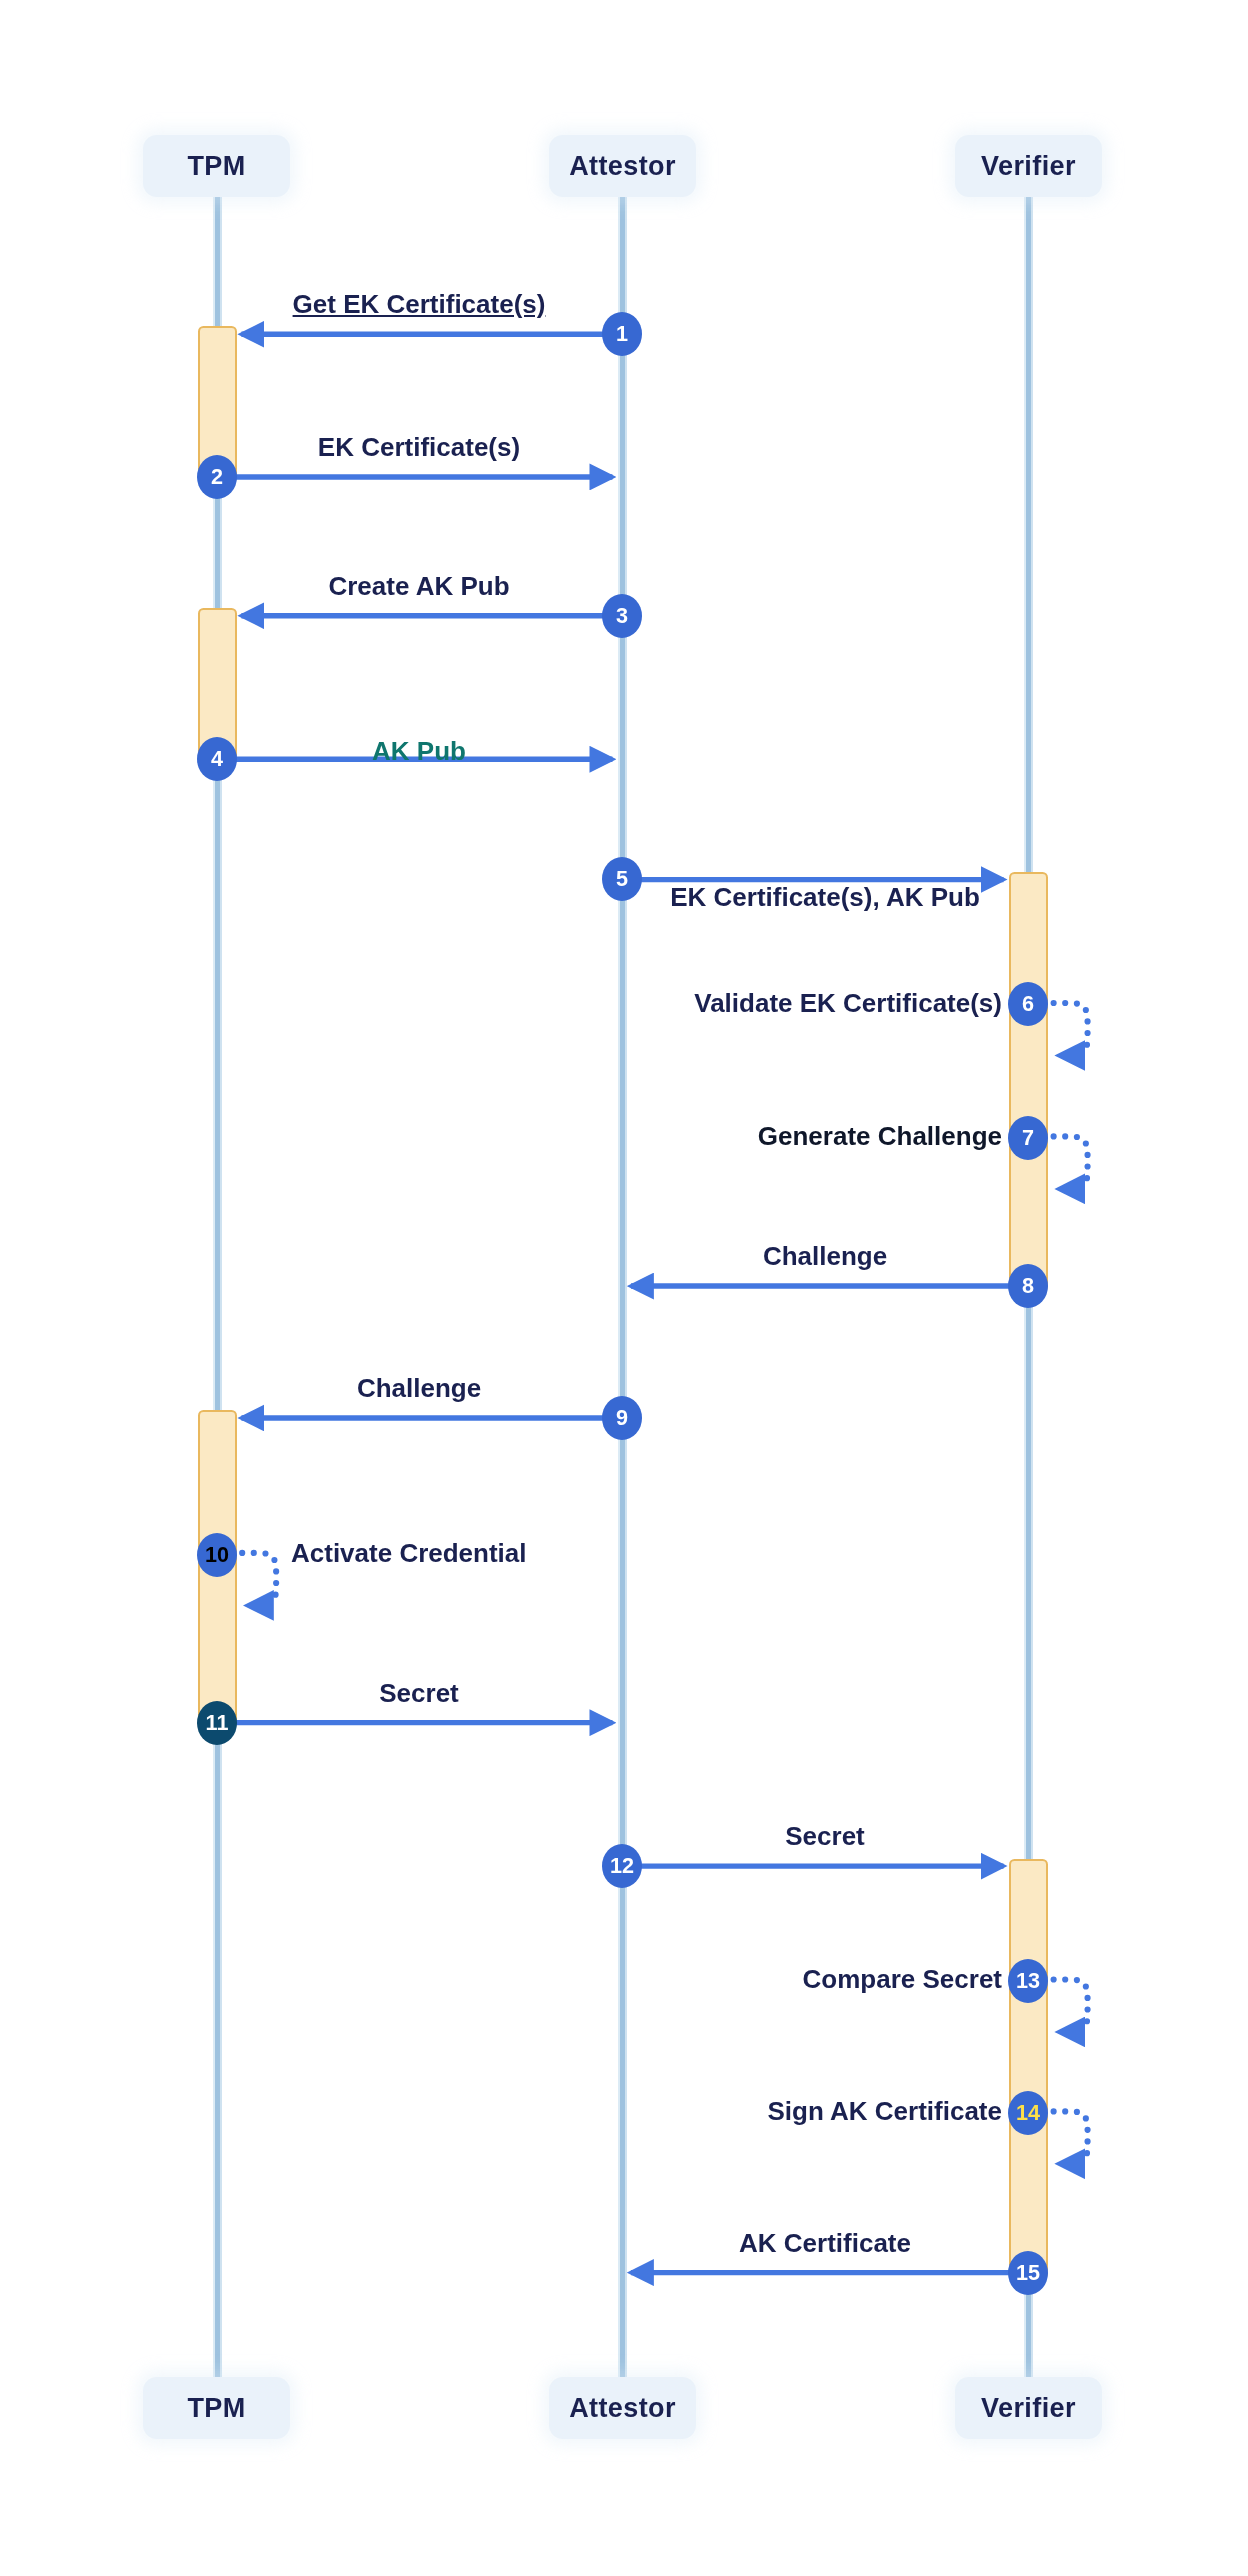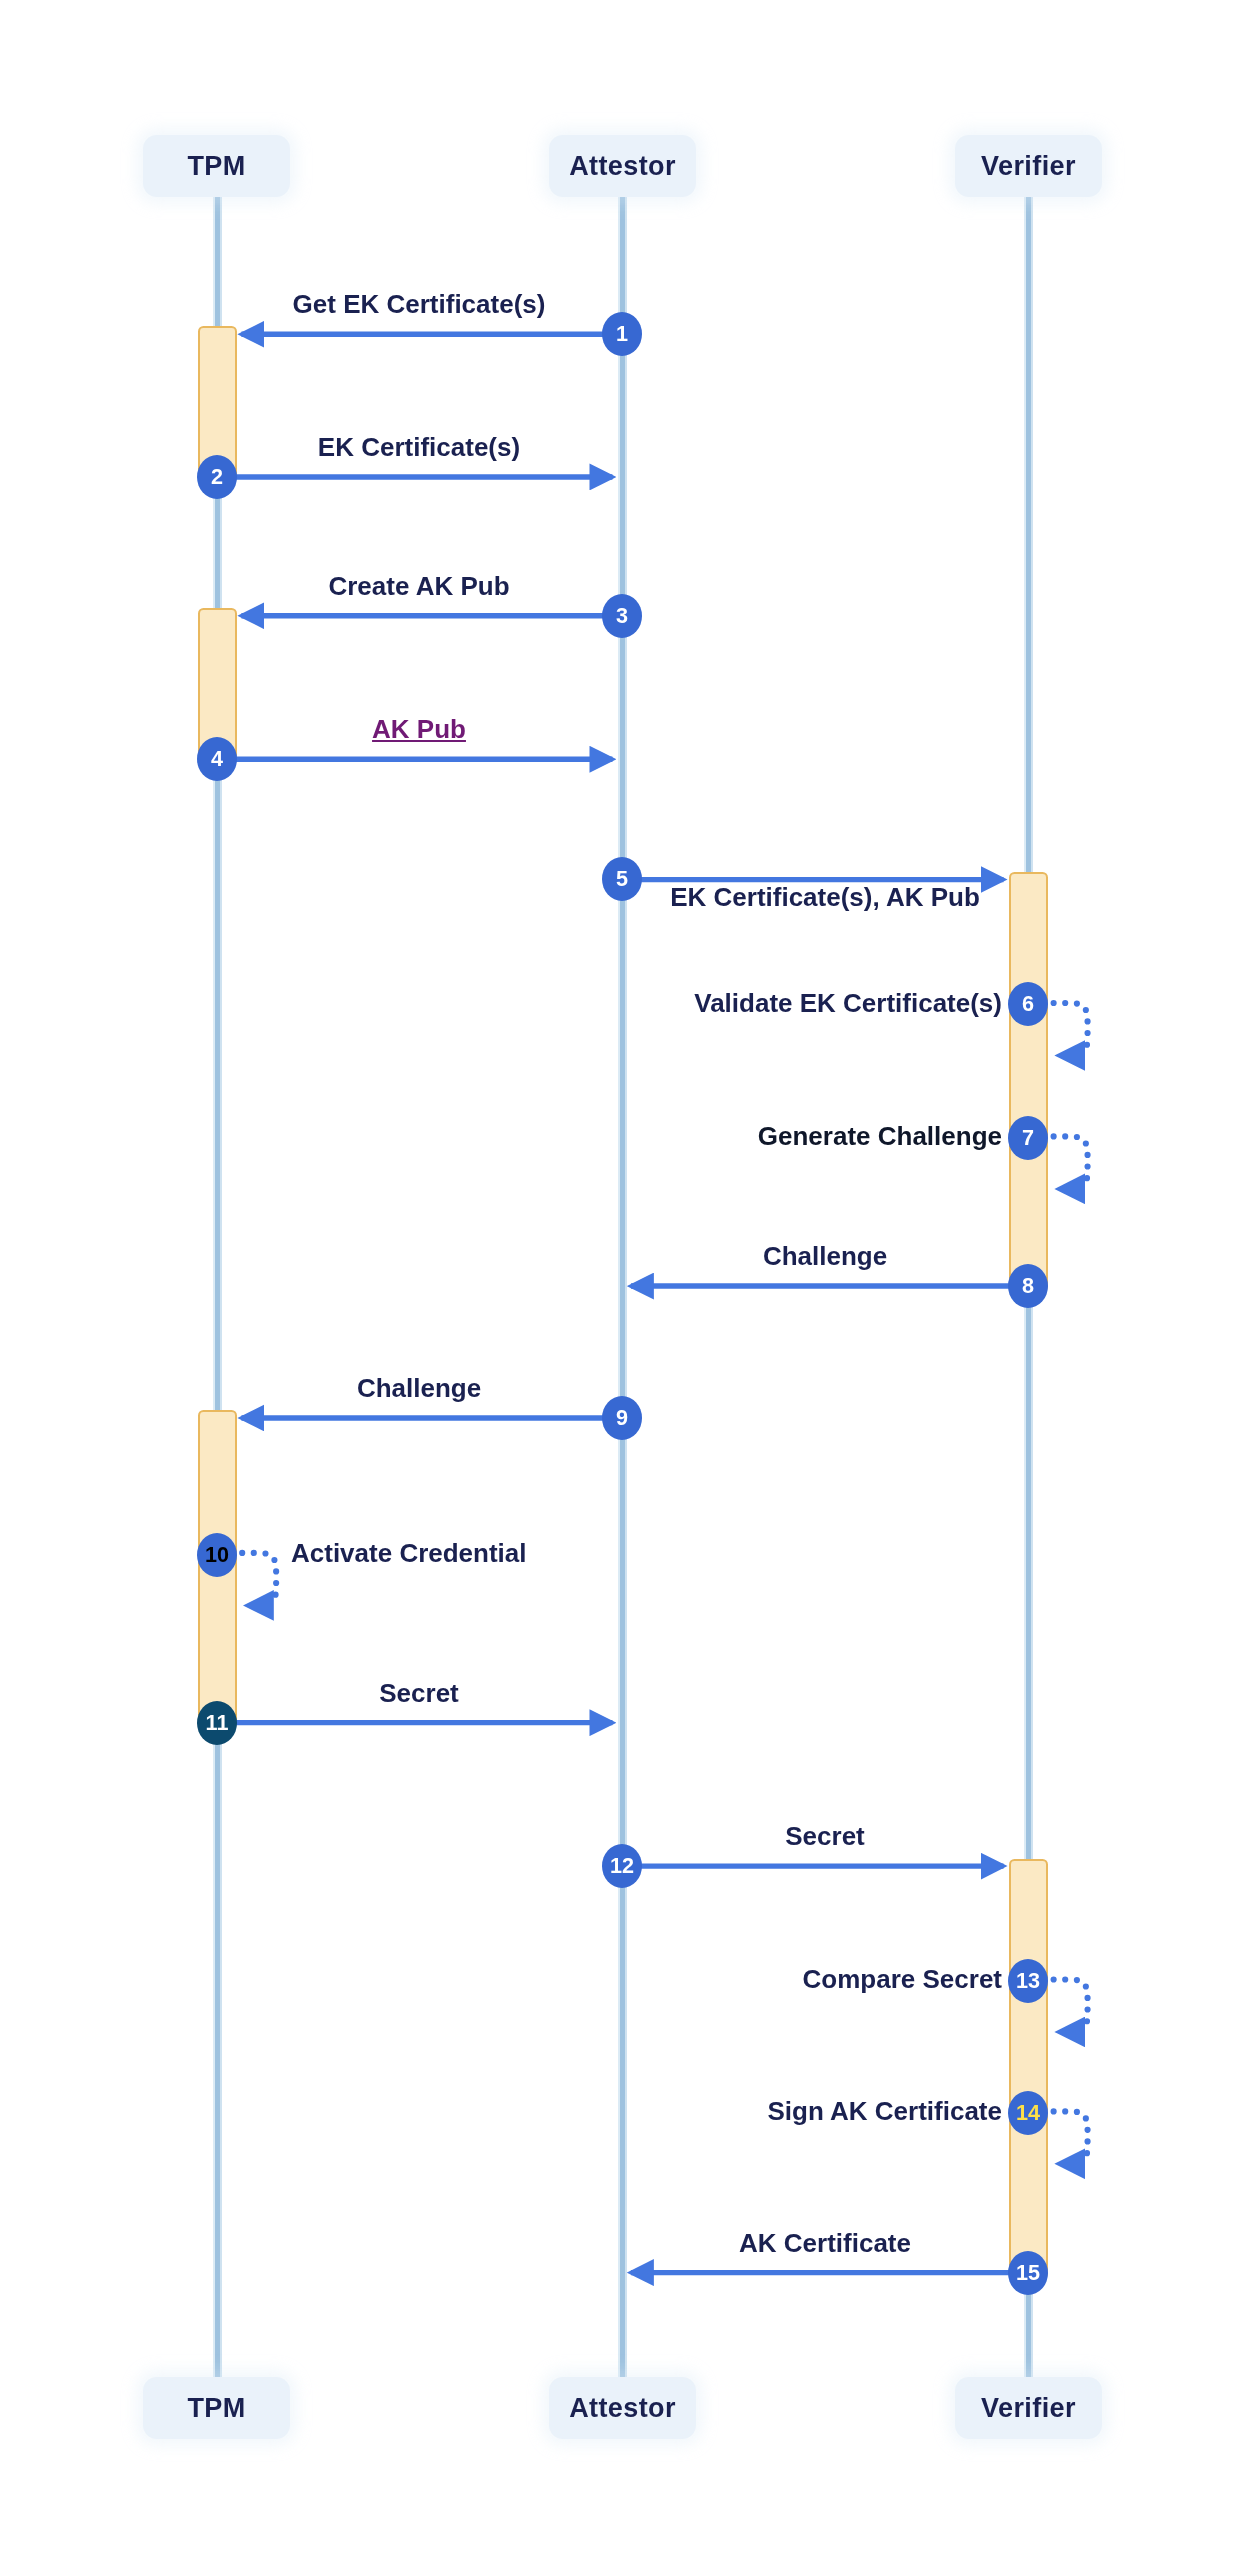--- a/index.html
+++ b/index.html
@@ -62,24 +62,24 @@
     <div class="badge layer4" style="left: 1028px; top: 1004px; background: rgb(55, 104, 210); color: rgb(255, 255, 255);">6</div>
     <div class="badge layer4" style="left: 1028px; top: 1138px; background: rgb(55, 104, 210); color: rgb(255, 255, 255);">7</div>
     <div class="badge layer4" style="left: 1028px; top: 1286px; background: rgb(55, 104, 210); color: rgb(255, 255, 255);">8</div>
     <div class="badge layer4" style="left: 622px; top: 1418px; background: rgb(55, 104, 210); color: rgb(255, 255, 255);">9</div>
     <div class="badge layer4" style="left: 217px; top: 1555px; background: rgb(55, 104, 210); color: #000000;">10</div>
     <div class="badge layer4" style="left: 217px; top: 1723px; background: #0c4a6e; color: rgb(255, 255, 255);">11</div>
     <div class="badge layer4" style="left: 622px; top: 1866px; background: rgb(55, 104, 210); color: rgb(255, 255, 255);">12</div>
     <div class="badge layer4" style="left: 1028px; top: 1981px; background: rgb(55, 104, 210); color: rgb(255, 255, 255);">13</div>
     <div class="badge layer4" style="left: 1028px; top: 2113px; background: rgb(55, 104, 210); color: #fde047;">14</div>
     <div class="badge layer4" style="left: 1028px; top: 2273px; background: rgb(55, 104, 210); color: rgb(255, 255, 255);">15</div>
-    <div class="mlabel layer5 center" style="color: rgb(26, 33, 80); left: 419px; top: 289px;">Get EK Certificate(s)</div>
+    <div class="mlabel layer5 center" style="color: rgb(26, 33, 80); left: 419px; top: 289px; text-decoration: underline;">Get EK Certificate(s)</div>
     <div class="mlabel layer5 center" style="color: rgb(26, 33, 80); left: 419px; top: 432px;">EK Certificate(s)</div>
     <div class="mlabel layer5 center" style="color: rgb(26, 33, 80); left: 419px; top: 571px;">Create AK Pub</div>
-    <div class="mlabel layer5 center" style="color: #701a75; left: 419px; top: 714px; text-decoration: underline;">AK Pub</div>
+    <div class="mlabel layer5 center" style="color: #0f766e; left: 419px; top: 736px;">AK Pub</div>
     <div class="mlabel layer5 center" style="color: rgb(26, 33, 80); left: 825px; top: 835px; margin-top: 47px;">EK Certificate(s), AK Pub</div>
     <div class="mlabel layer5" style="color: rgb(26, 33, 80); right: 246px; top: 988px;">Validate EK Certificate(s)</div>
     <div class="mlabel layer5" style="color: #0f172a; right: 246px; top: 1121px;">Generate Challenge</div>
     <div class="mlabel layer5 center" style="color: rgb(26, 33, 80); left: 825px; top: 1241px;">Challenge</div>
     <div class="mlabel layer5 center" style="color: rgb(26, 33, 80); left: 419px; top: 1373px;">Challenge</div>
     <div class="mlabel layer5" style="color: rgb(26, 33, 80); left: 291px; top: 1538px;">Activate Credential</div>
     <div class="mlabel layer5 center" style="color: rgb(26, 33, 80); left: 419px; top: 1678px;">Secret</div>
     <div class="mlabel layer5 center" style="color: rgb(26, 33, 80); left: 825px; top: 1821px;">Secret</div>
     <div class="mlabel layer5" style="color: rgb(26, 33, 80); right: 246px; top: 1964px;">Compare Secret</div>
     <div class="mlabel layer5" style="color: rgb(26, 33, 80); right: 246px; top: 2096px;">Sign AK Certificate</div>

